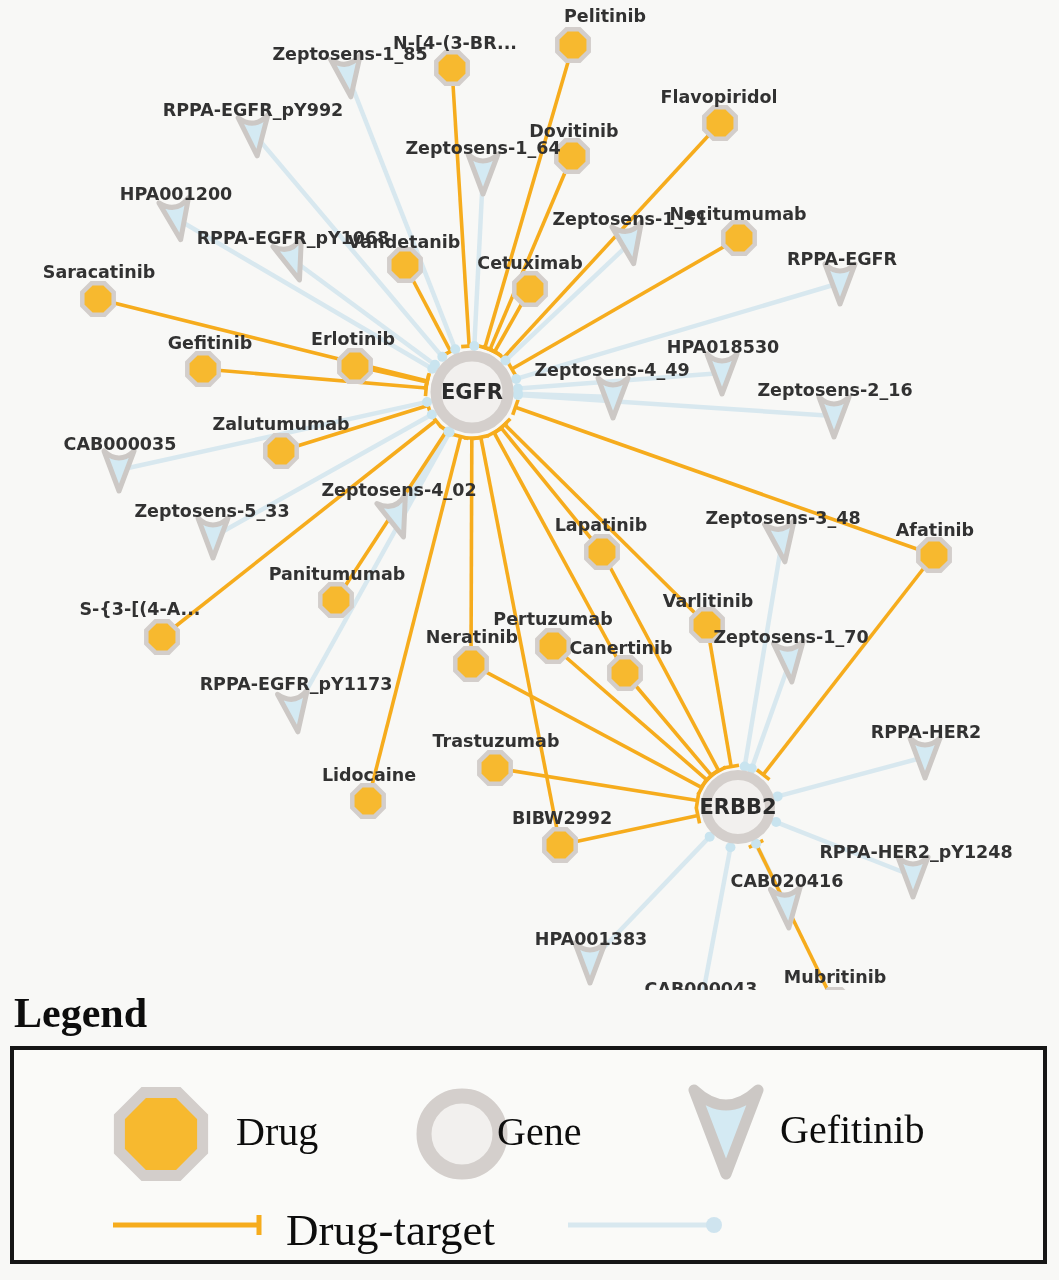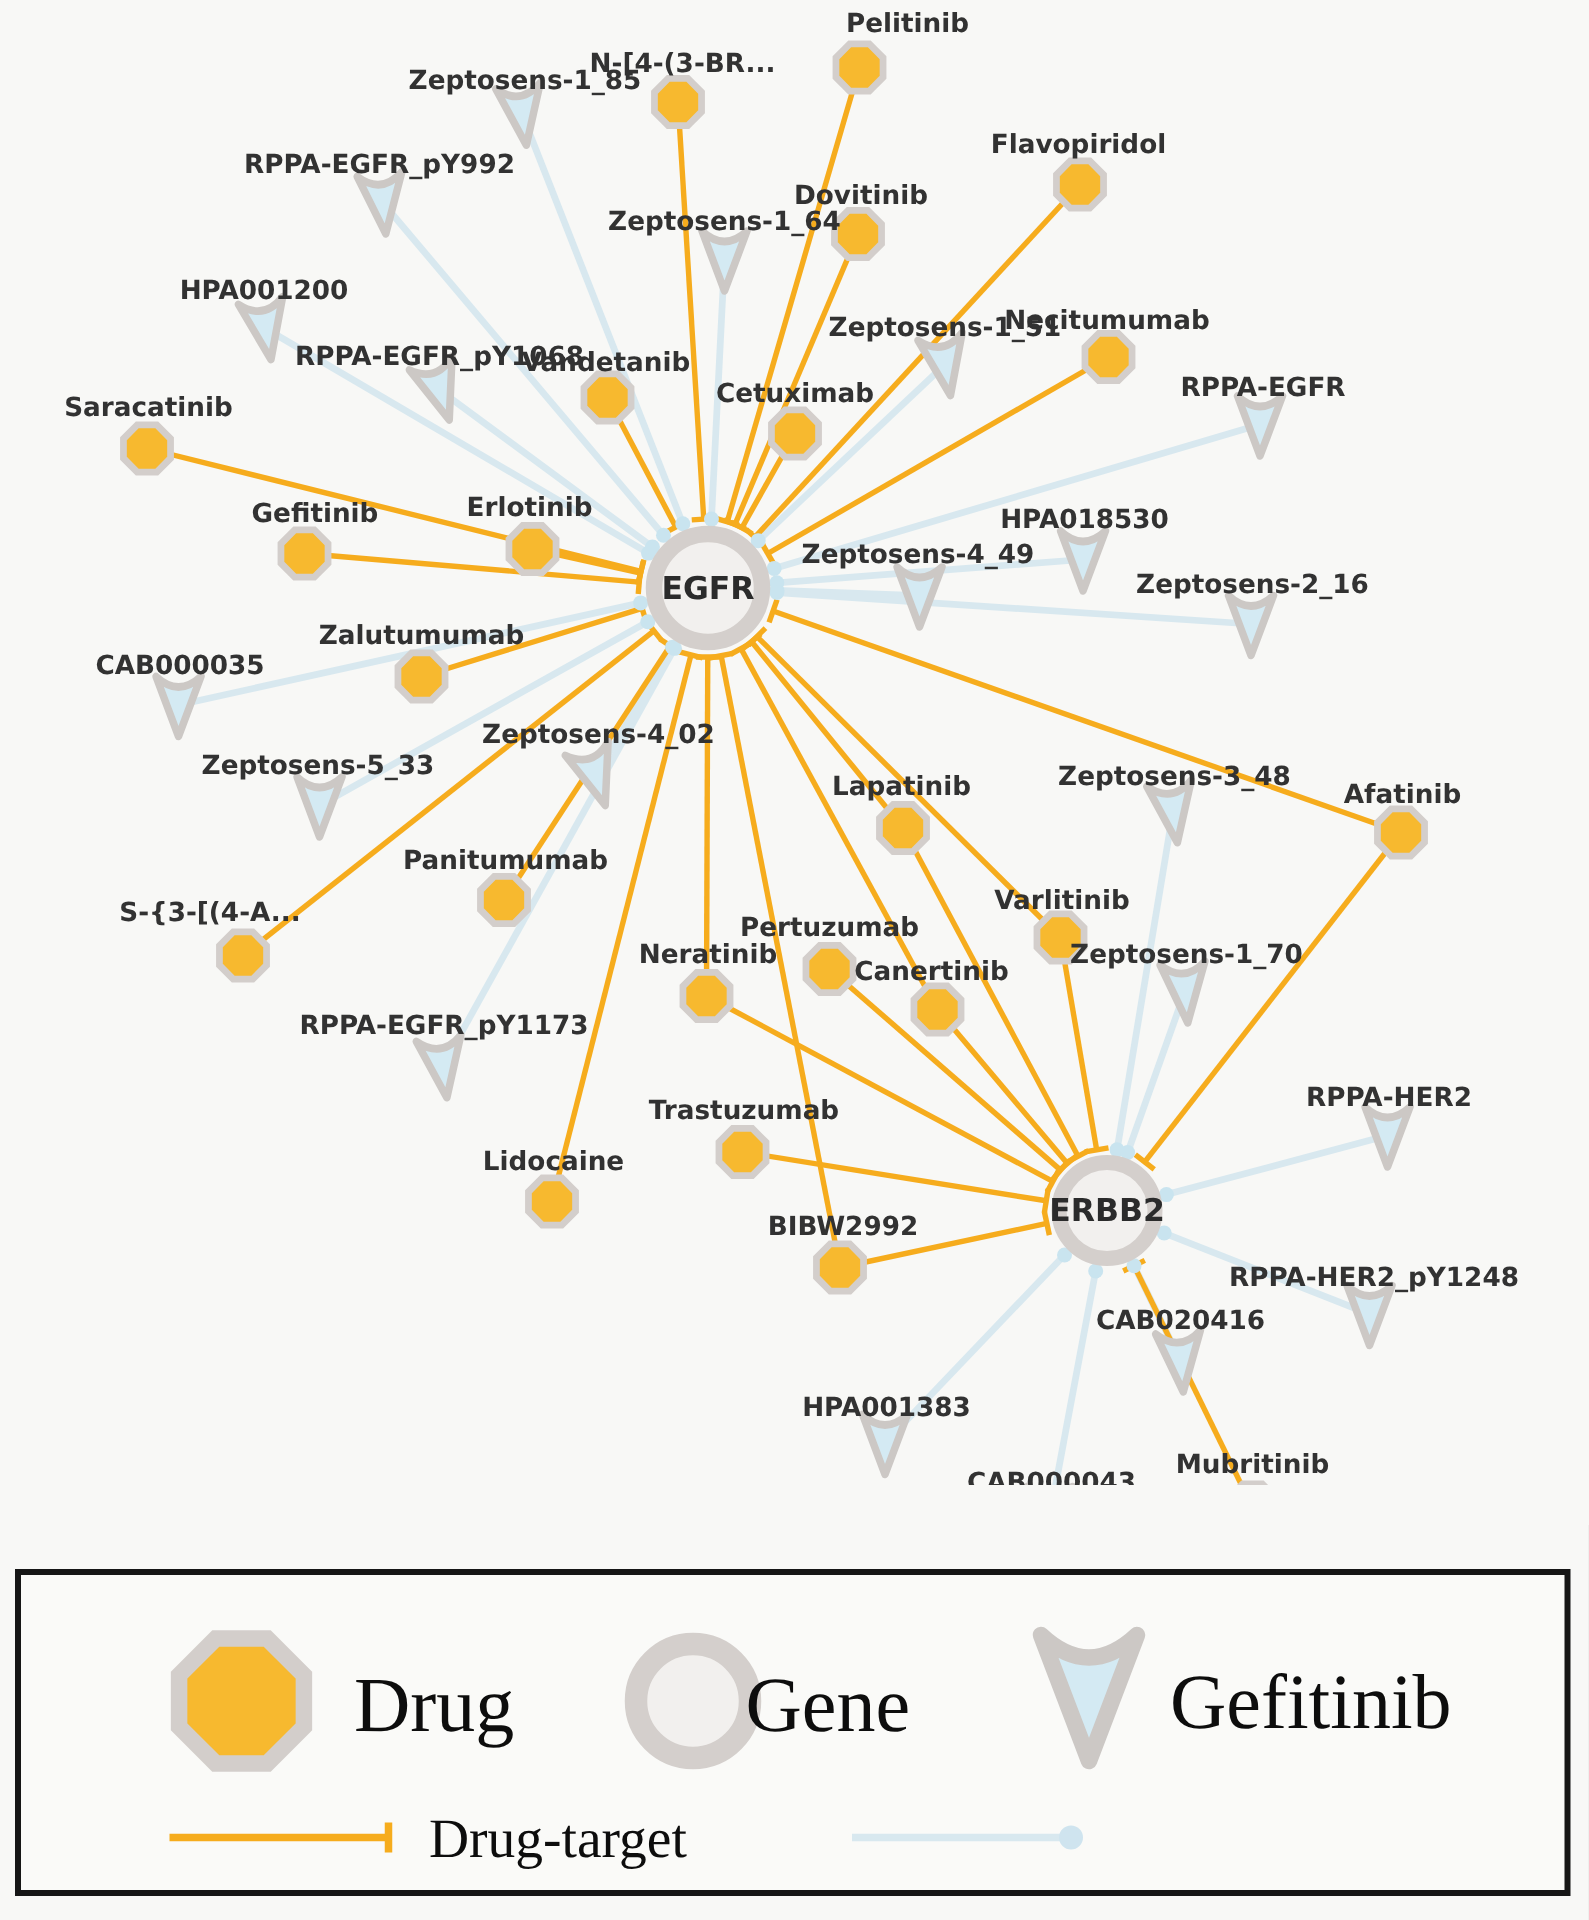--- a/index.html
+++ b/index.html
@@ -20,22 +20,22 @@
     position:absolute;left:10px;top:1046px;
     width:1029px;height:210px;
     border:4px solid #161616;background:#fafaf8;
   }
   .legend-box .sym{position:absolute;}
   .legend-label{
     position:absolute;
     font-family:"Liberation Serif","DejaVu Serif",serif;
     color:#0d0d0d;line-height:1;white-space:nowrap;
   }
-  .row1{font-size:52px;}
-  .row2{font-size:37px;}
+  .row1{font-size:40px;}
+  .row2{font-size:45px;}
 </style>
 </head>
 <body>
 
 <div class="canvas">
 
   <svg id="network" width="1059" height="990" viewBox="0 0 1059 990">
       <line x1="348" y1="76" x2="455.19676245474636" y2="349.1788462556439" stroke="#d8e8ef" stroke-width="4.5"></line>
       <line x1="255" y1="135" x2="442.32345645122064" y2="356.8531258431507" stroke="#d8e8ef" stroke-width="4.5"></line>
       <line x1="177" y1="219" x2="432.3199411397087" y2="368.72999938023594" stroke="#d8e8ef" stroke-width="4.5"></line>
@@ -315,20 +315,21 @@
       <text x="783" y="518" text-anchor="middle" dominant-baseline="central" font-size="17.5" font-weight="bold" fill="#323232">Zeptosens-3_48</text>
       <text x="791" y="637" text-anchor="middle" dominant-baseline="central" font-size="17.5" font-weight="bold" fill="#323232">Zeptosens-1_70</text>
       <text x="296" y="684" text-anchor="middle" dominant-baseline="central" font-size="17.5" font-weight="bold" fill="#323232">RPPA-EGFR_pY1173</text>
       <text x="926" y="732" text-anchor="middle" dominant-baseline="central" font-size="17.5" font-weight="bold" fill="#323232">RPPA-HER2</text>
       <text x="916" y="852" text-anchor="middle" dominant-baseline="central" font-size="17.5" font-weight="bold" fill="#323232">RPPA-HER2_pY1248</text>
       <text x="787" y="881" text-anchor="middle" dominant-baseline="central" font-size="17.5" font-weight="bold" fill="#323232">CAB020416</text>
       <text x="591" y="939" text-anchor="middle" dominant-baseline="central" font-size="17.5" font-weight="bold" fill="#323232">HPA001383</text>
       <text x="701" y="989" text-anchor="middle" dominant-baseline="central" font-size="17.5" font-weight="bold" fill="#323232">CAB000043</text>
     </svg>
 
+  <h2 class="legend-title">Legend</h2>
 
   <div class="legend-box">
 
     <svg class="sym" style="left:93px;top:30px" width="108" height="108" viewBox="-54 -54 108 108">
       <polygon points="41.6,17.2 17.2,41.6 -17.2,41.6 -41.6,17.2 -41.6,-17.2 -17.2,-41.6 17.2,-41.6 41.6,-17.2" fill="#f7b92f" stroke="#d3cecb" stroke-width="11"></polygon>
     </svg>
     <span class="legend-label row1" style="left:222px;top:62px">Drug</span>
 
     <svg class="sym" style="left:396px;top:32px" width="104" height="104" viewBox="-52 -52 104 104">
       <circle cx="0" cy="0" r="38" fill="#f2f0ee" stroke="#d4cfcc" stroke-width="15"></circle>

